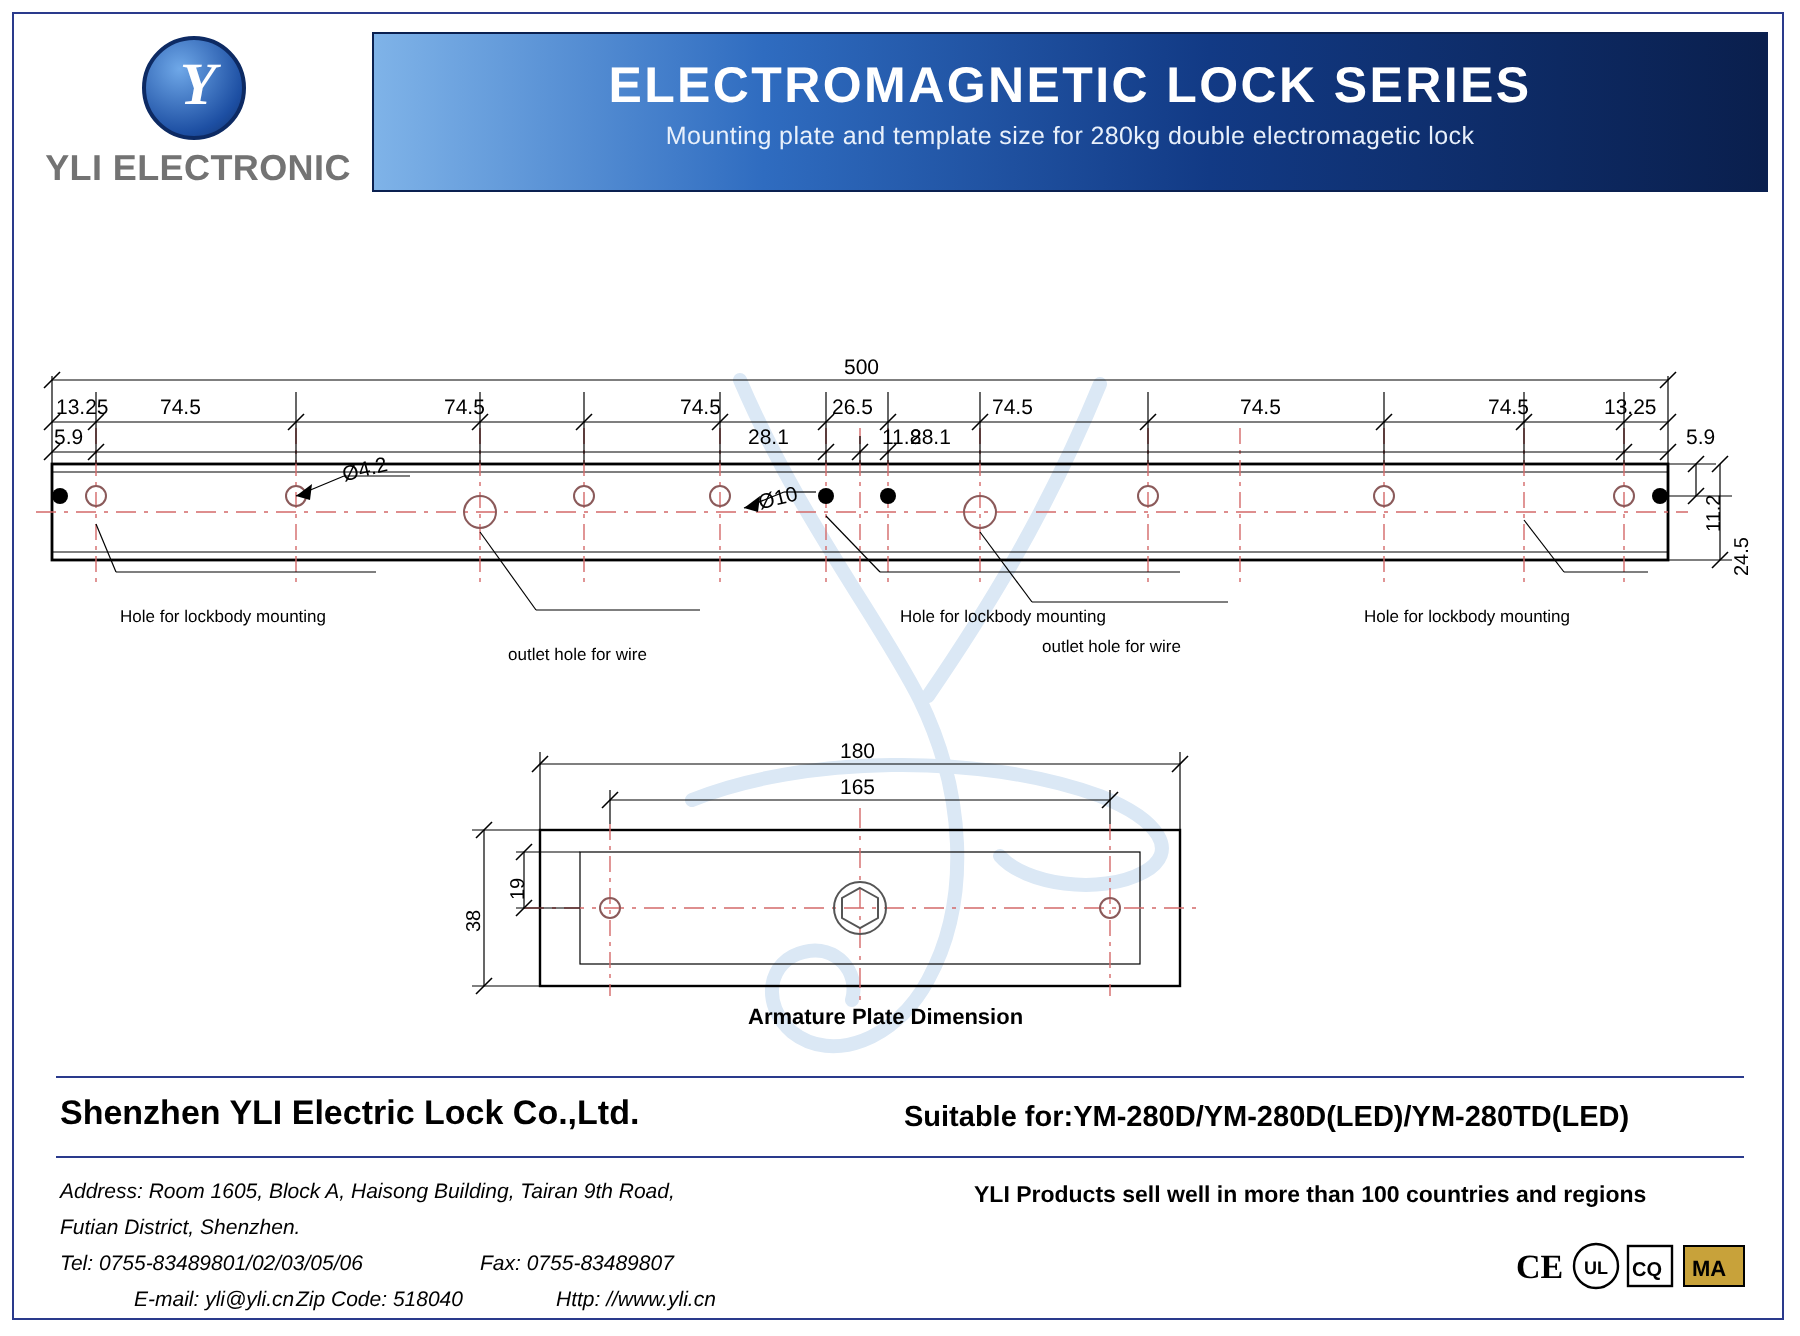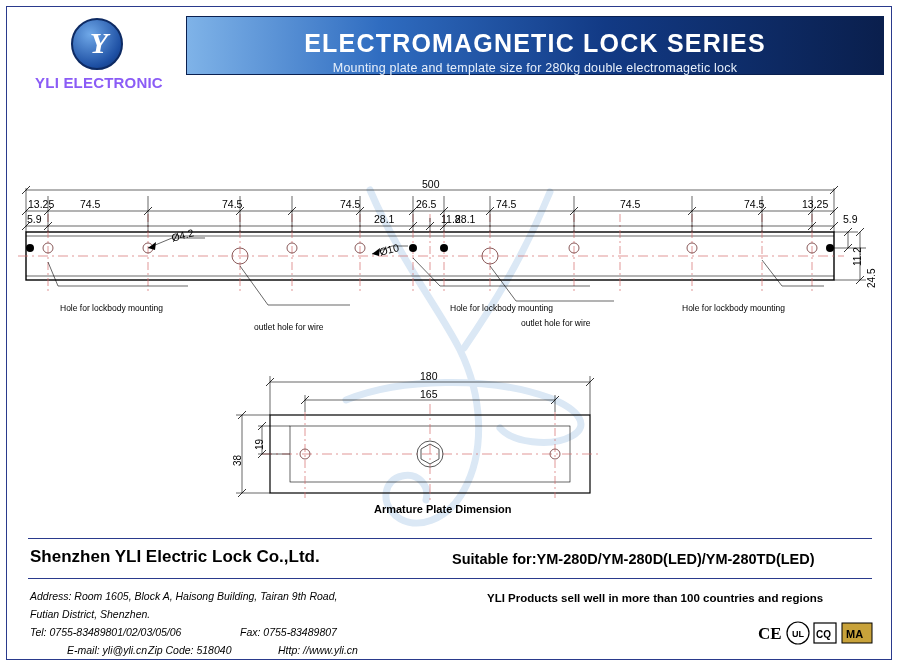--- a/index.html
+++ b/index.html
@@ -65,31 +65,31 @@
     font-style: italic;
     font-weight: bold;
     color: #ffffff;
   }
   .logo-text {
     position: absolute;
     left: 0;
     top: 58px;
     width: 170px;
     text-align: center;
-    font-size: 15px;
-    font-weight: bold;
-    color: #8b5cf6;
+    font-size: 18px;
+    font-weight: bold;
+    color: #737373;
     letter-spacing: 0.2px;
   }
   .title-bar {
     position: absolute;
     left: 172px;
     top: 0;
     width: 698px;
-    height: 59px;
+    height: 80px;
     background: linear-gradient(to right, #7fb3e8 0%, #2f6cc0 28%, #123a85 60%, #0a1f4d 100%);
     border: 1px solid #0a2050;
     box-sizing: border-box;
   }
   .title-main {
     position: absolute;
     left: 0;
     top: 12px;
     width: 100%;
     text-align: center;

